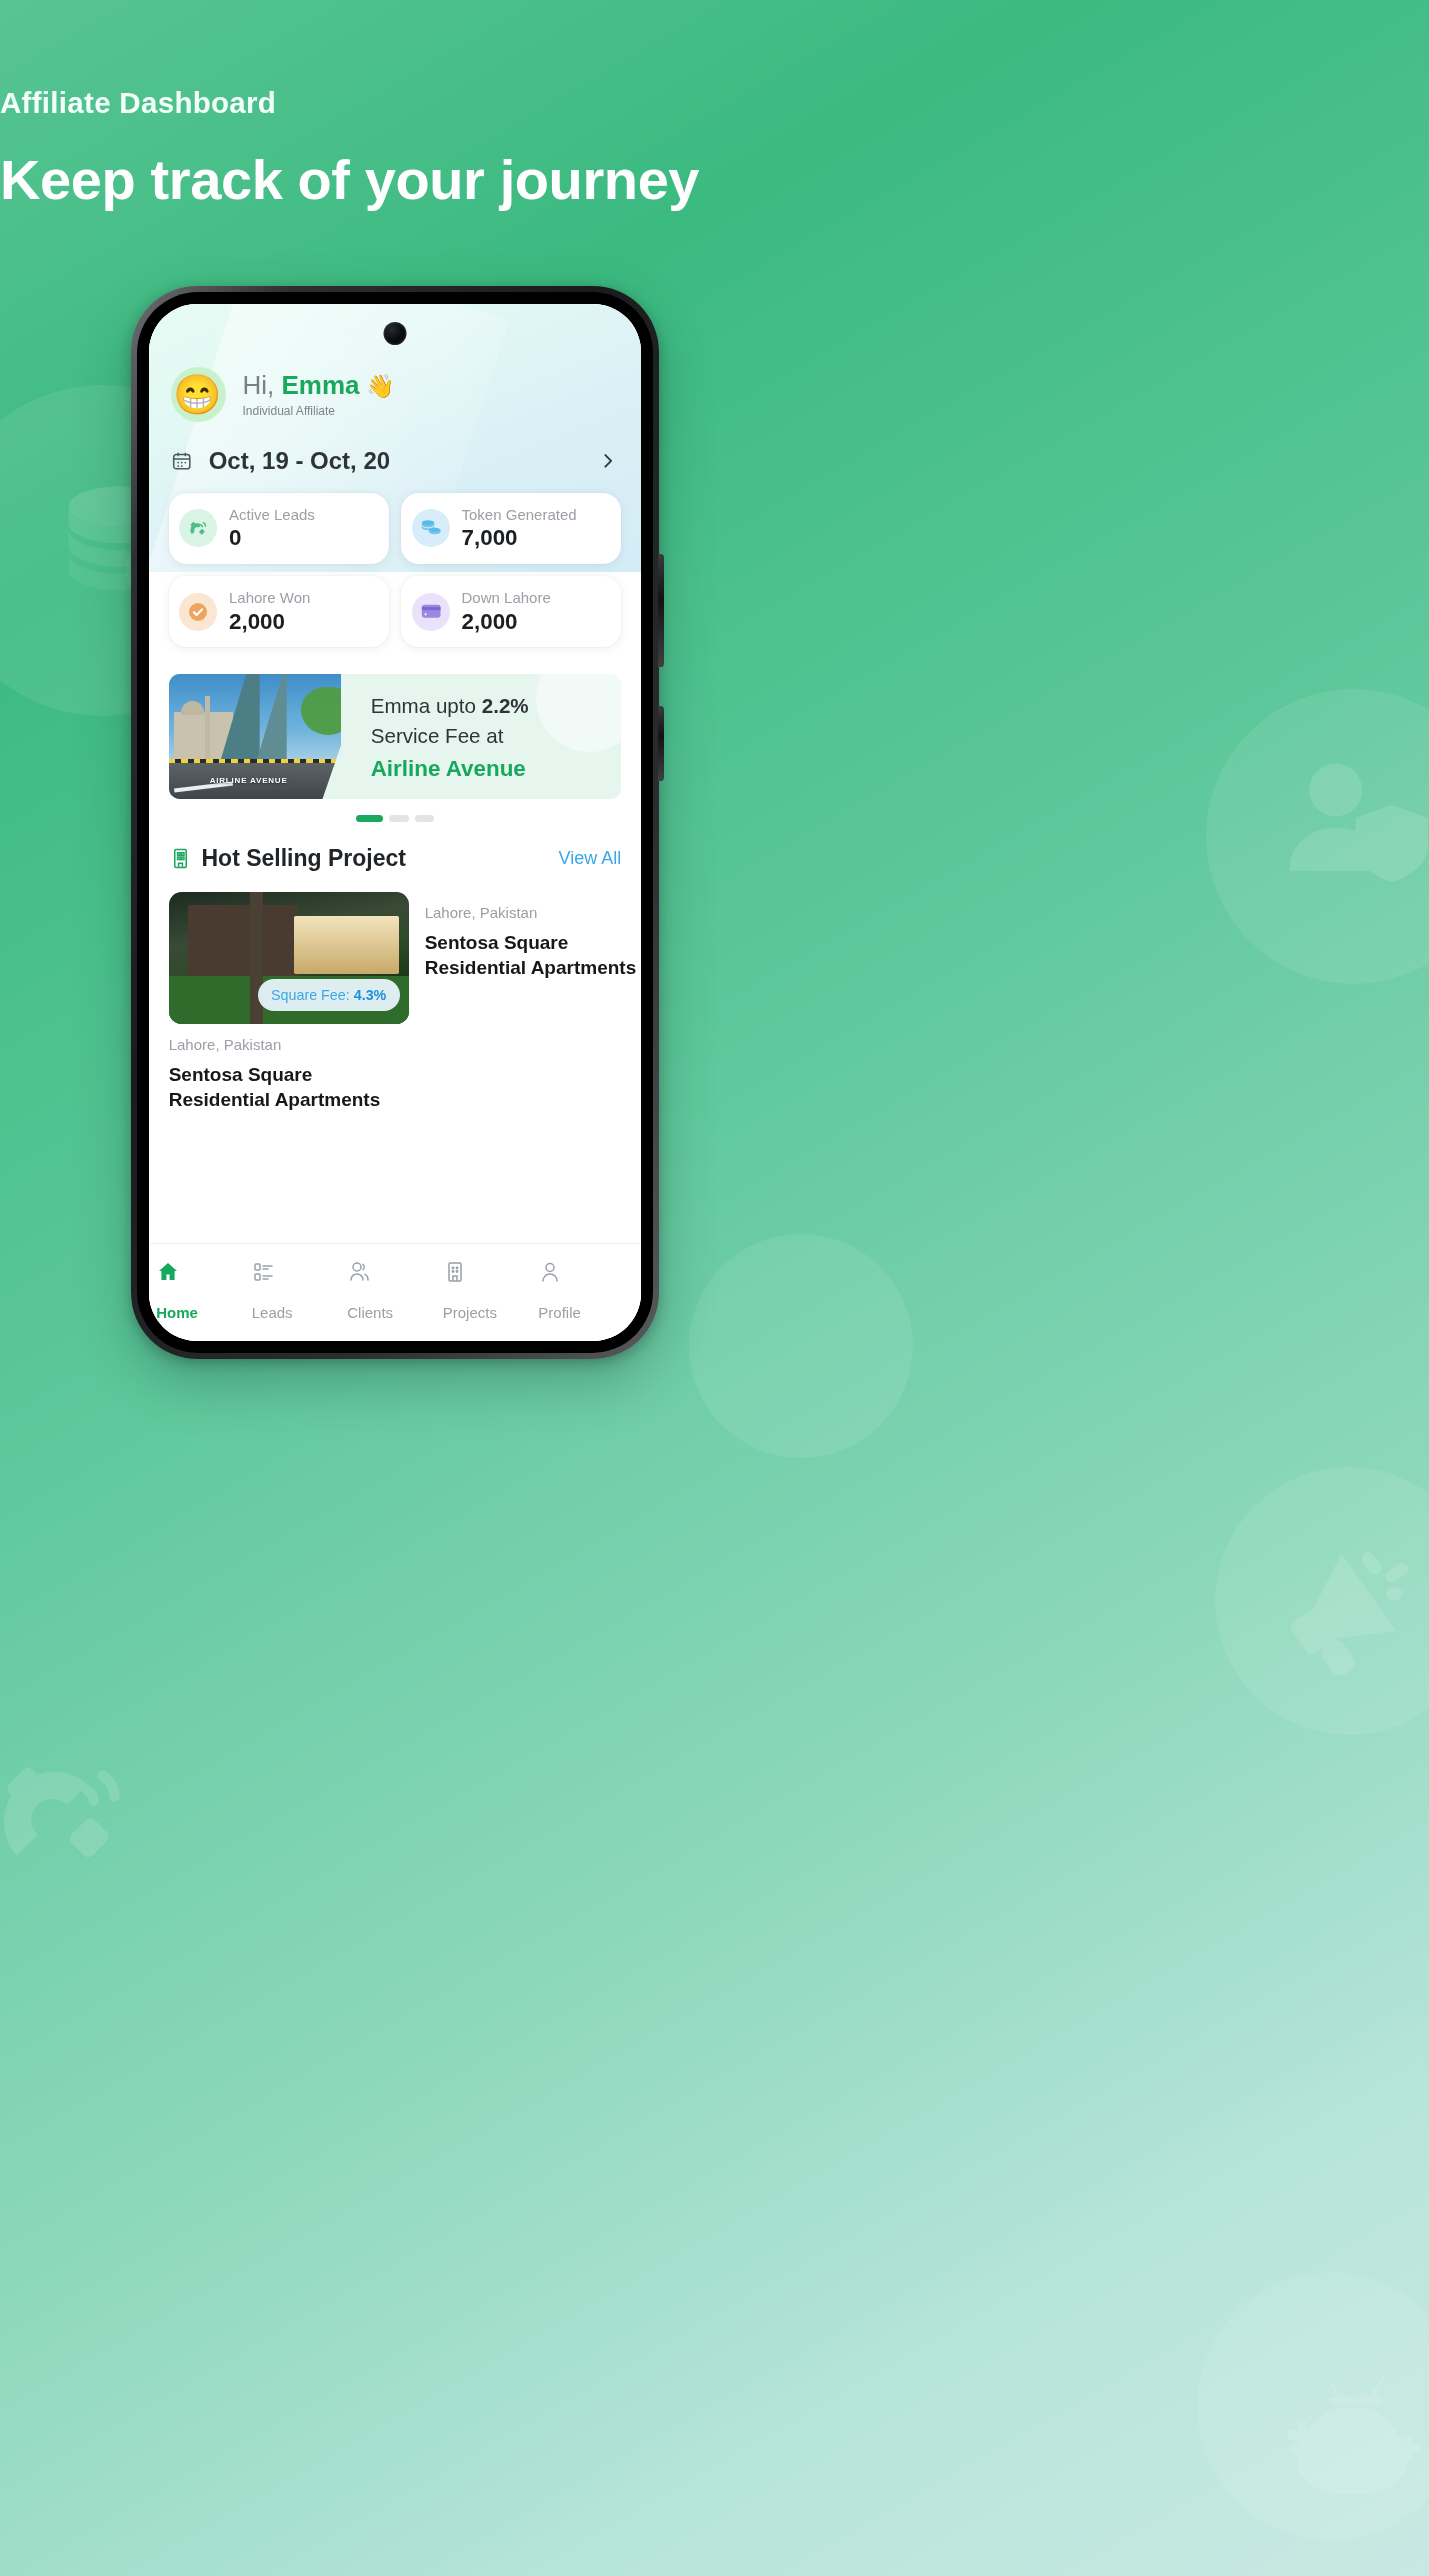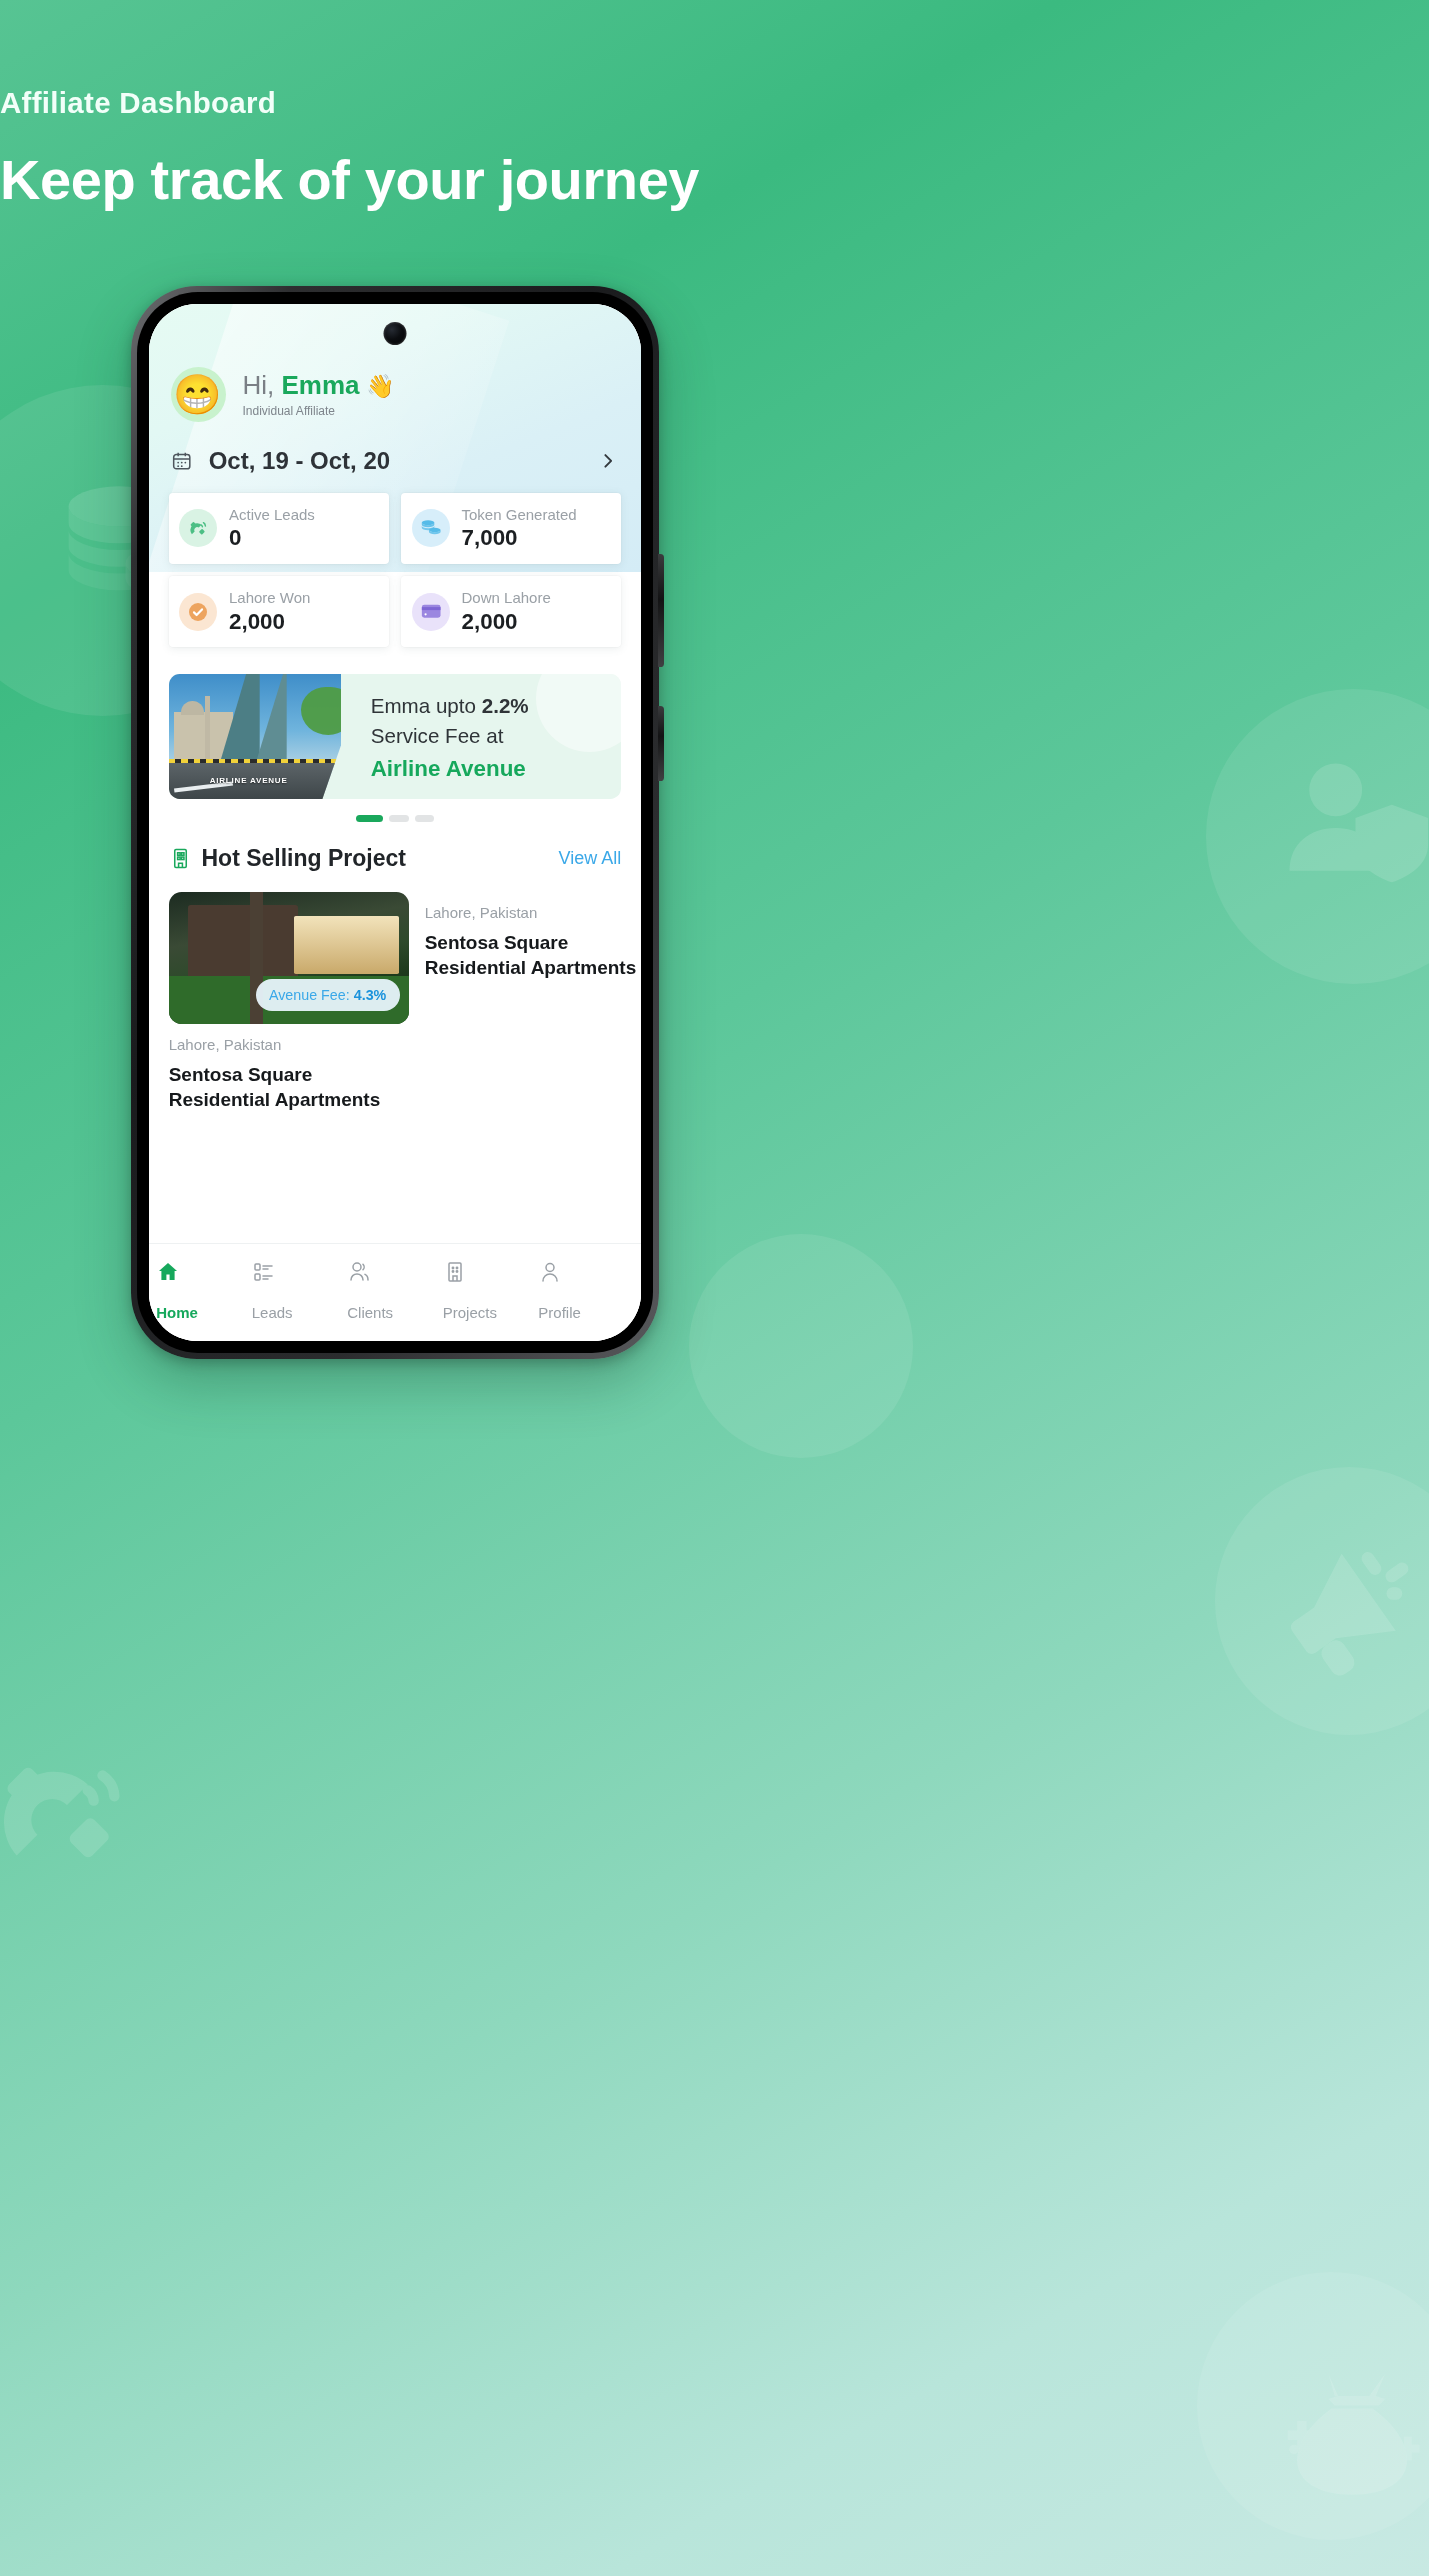--- a/index.html
+++ b/index.html
@@ -94,21 +94,21 @@
     padding:25px 23px 0 21.5px; gap:10.7px;
   }
   .date-text { font-size:24px; font-weight:700; color:#2e3338;margin-left:6px; }
   .chev-right { margin-left:auto; }
 
   .stats {
     position:relative; display:grid; grid-template-columns:1fr 1fr;
     gap:12.5px; padding:18px 19.7px 0 19.7px;
   }
   .stat-card {
-    background:#fff; border-radius:4px; padding:12.5px 10.7px;
+    background:#fff; border-radius:18px; padding:12.5px 10.7px;
     display:flex; align-items:center; gap:11.6px;
     box-shadow:0 1.8px 9px rgba(80,110,110,.11), 0 0 0 0.9px rgba(0,0,0,.02);
     min-height:70px;
   }
   .stat-ic {
     width:38px; height:38px; border-radius:50%; flex-shrink:0;
     display:flex; align-items:center; justify-content:center;
   }
   .stat-label { font-size:15px; color:#9aa0a6; line-height:1.2; white-space:nowrap; }
   .stat-value { font-size:22.4px; font-weight:700; color:#1c1f22; margin-top:1.8px; }
@@ -378,21 +378,21 @@
             </svg>
             <div class="sec-title">Hot Selling Project</div>
             <div class="view-all">View All</div>
           </div>
 
           <div class="cards">
             <div class="pcard">
               <div class="pimg a">
                 <div class="lawn"></div>
                   <div class="trunk"></div>
-                <div class="fee-badge"><span>Avenue Fee: </span><b>4.3%</b></div>
+                <div class="fee-badge"><span>Square Fee: </span><b>4.3%</b></div>
               </div>
               <div class="ploc">Lahore, Pakistan</div>
               <div class="pname">Sentosa Square Residential Apartments</div>
             </div>
 
             <div class="pcard">
               <div class="ploc">Lahore, Pakistan</div>
               <div class="pname">Sentosa Square Residential Apartments</div>
             </div>
           </div>

